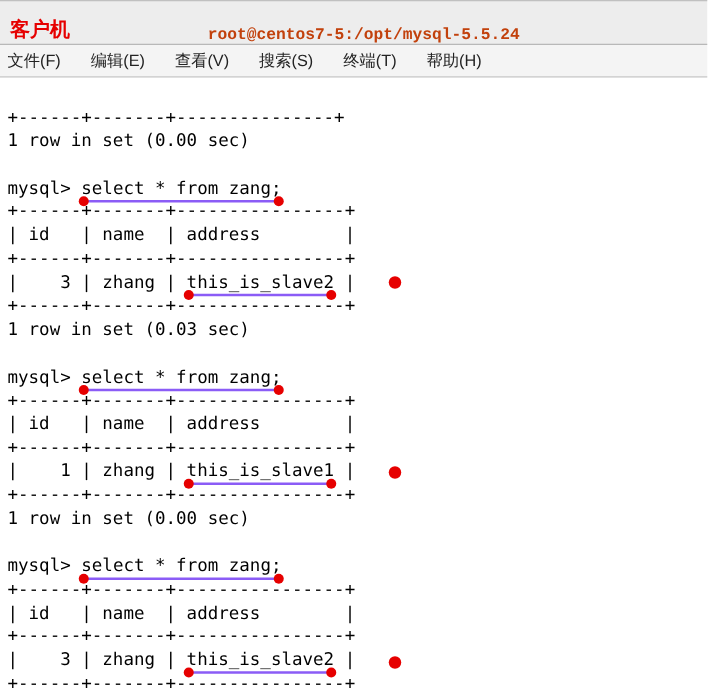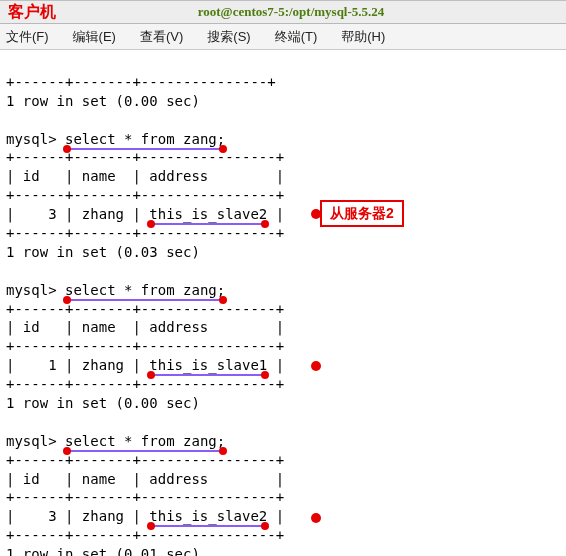--- a/index.html
+++ b/index.html
@@ -10,38 +10,38 @@
     font-size: 14px;
     background: #fff;
     color: #000;
     width: 566px;
   }
   .titlebar {
     background: #ededed;
     border-top: 1px solid #c0c0c0;
     border-bottom: 1px solid #b8b8b8;
     display: flex;
-    align-items: center;
-    height: 24px;
+    align-items: flex-end;
+    height: 36px;
     padding: 0 8px;
   }
   .titlebar .label {
     color: #e60000;
     font-weight: bold;
     font-family: "Microsoft YaHei", "SimHei", sans-serif;
     font-size: 16px;
     margin-right: 8px;
   }
   .titlebar .center {
     flex: 1;
     text-align: center;
     font-weight: bold;
-    font-family: Liberation Serif, serif;
+    font-family: Liberation Mono, monospace;
     font-size: 13px;
-    color: #4d7c0f;
+    color: #c2410c;
     margin-left: -40px;
   }
   .menubar {
     background: #f4f4f4;
     border-bottom: 1px solid #c8c8c8;
     height: 26px;
     display: flex;
     align-items: center;
     padding: 0 6px;
     font-family: "Microsoft YaHei", "SimSun", sans-serif;
@@ -127,17 +127,16 @@
 <span>1 row in set (0.00 sec)</span>
 
 <span>mysql&gt; </span><span class="underline-red">select * from zang;</span>
 <span>+------+-------+----------------+</span>
 <span>| id   | name  | address        |</span>
 <span>+------+-------+----------------+</span>
 <span>|    3 | zhang | </span><span class="underline-red">this_is_slave2</span><span> |</span>
 <span>+------+-------+----------------+</span>
 <span>1 row in set (0.01 sec)</span>
 
-<div class="callout" style="left:320px; top:150px;">从服务器2</div>
 <div class="ptr" style="left:311px; top:159px;"></div>
 <div class="ptr" style="left:311px; top:311px;"></div>
 <div class="ptr" style="left:311px; top:463px;"></div>
 </div>
 
 </body></html>

